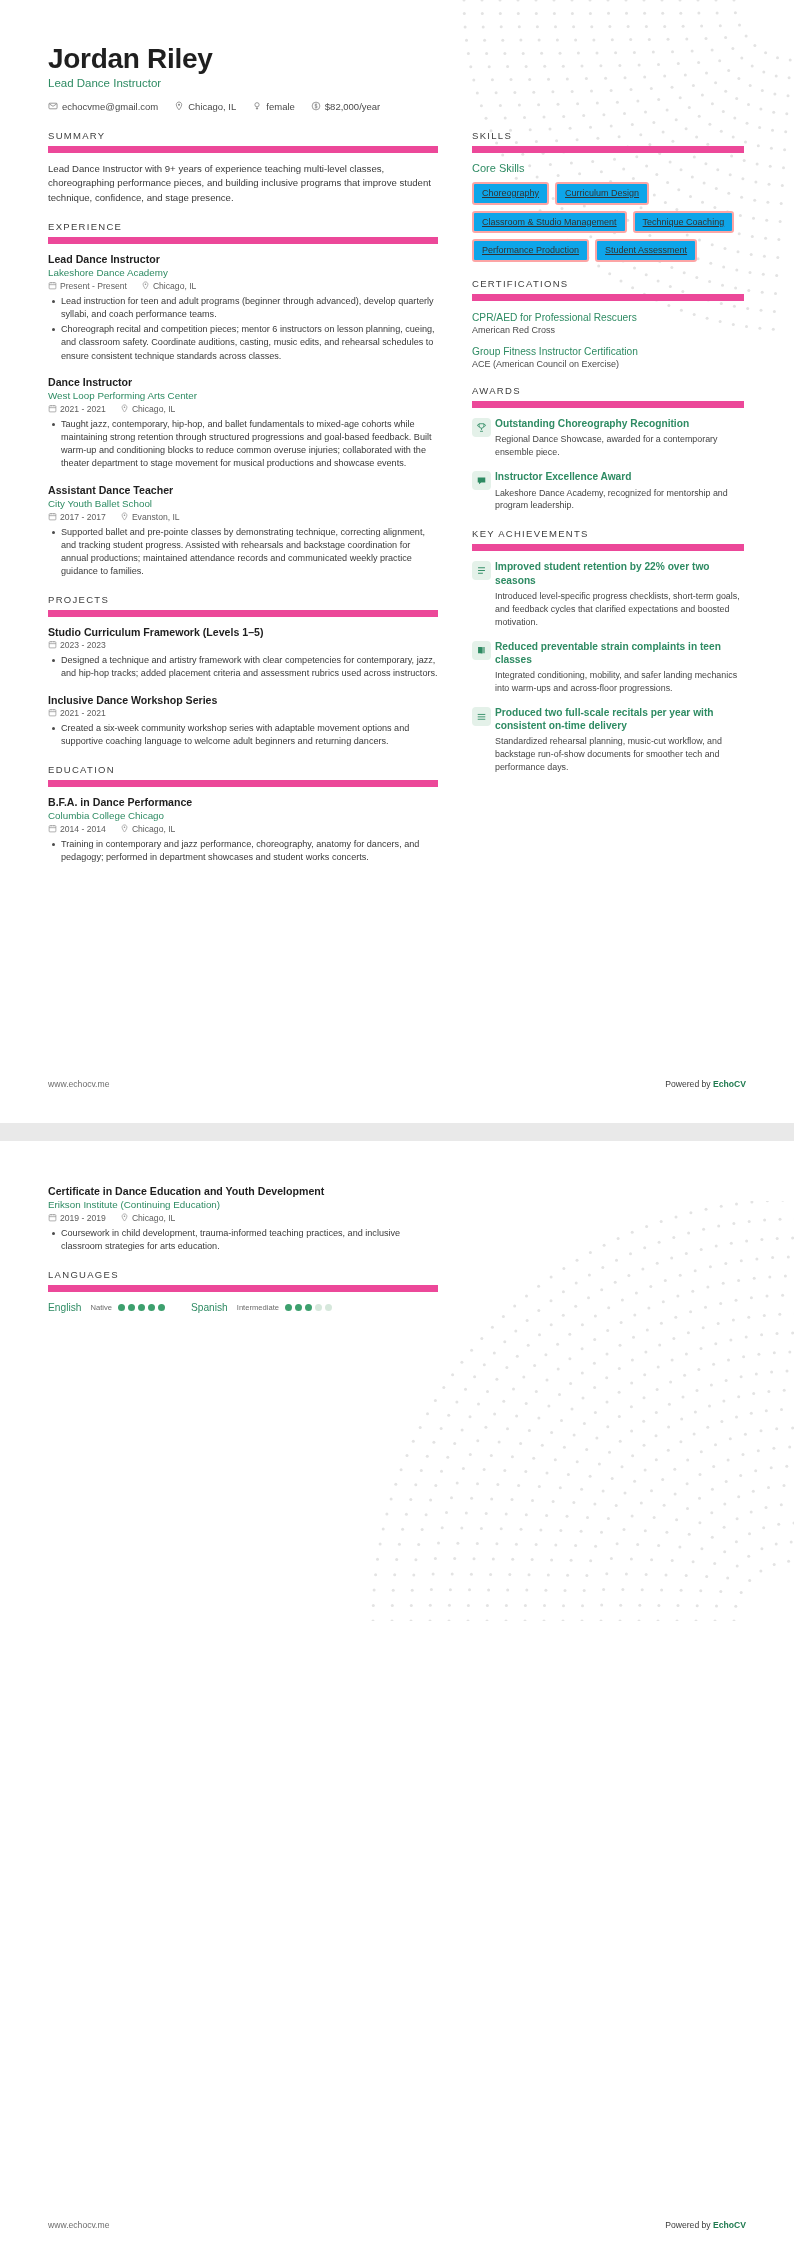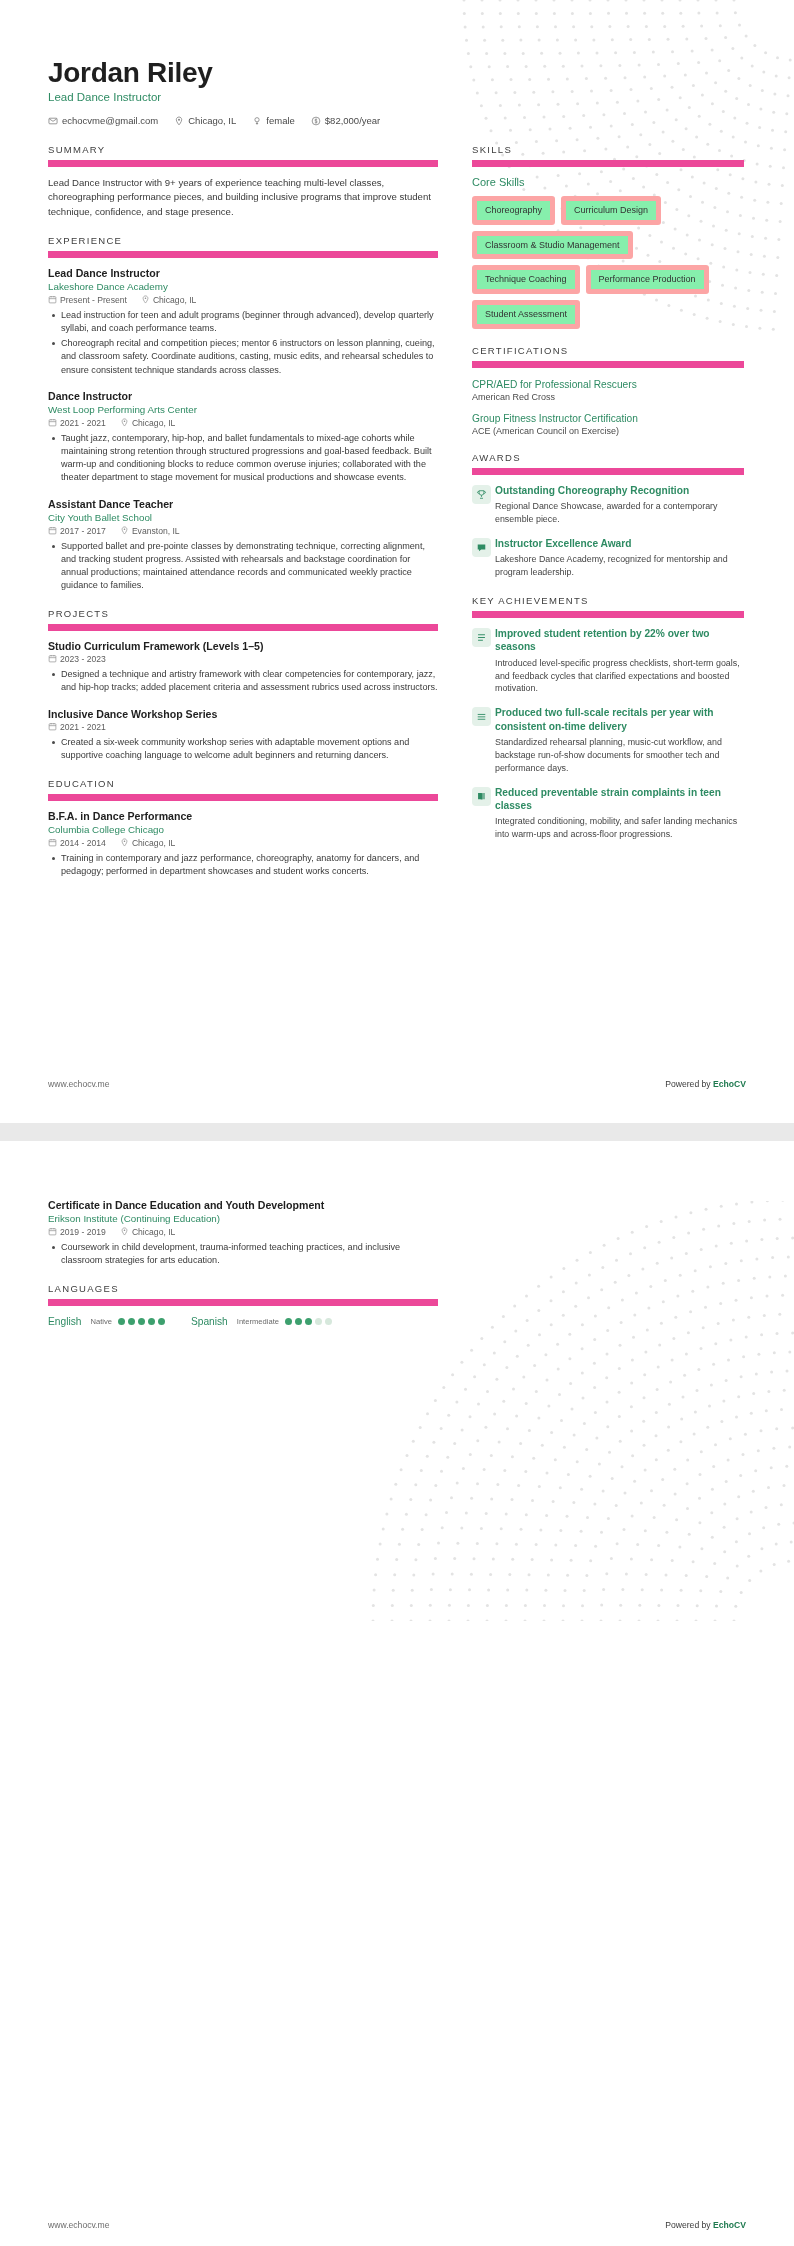--- a/index.html
+++ b/index.html
@@ -23,21 +23,21 @@
   .dots {
     position: absolute;
     pointer-events: none;
     z-index: 0;
   }
   .dots svg { display: block; }
 
   .content {
     position: relative;
     z-index: 2;
-    padding: 58px 48px 0 48px;
+    padding: 44px 48px 0 48px;
   }
 
   
   .name {
     font-size: 28px;
     font-weight: bold;
     color: #1f1f1f;
     letter-spacing: -0.3px;
     margin: 0 0 2px 0;
     line-height: 1.1;
@@ -51,21 +51,21 @@
     display: flex;
     flex-wrap: wrap;
     align-items: center;
     gap: 0;
     font-size: 9.5px;
     color: #4a4a4a;
     padding-bottom: 12px;
   }
   .contact-item {
     display: flex;
-    align-items: flex-end;
+    align-items: flex-start;
     gap: 4px;
     margin-right: 16px;
     white-space: nowrap;
   }
   .contact-item .ic { color: #7a7a7a; display: inline-flex; }
 
   
   .cols {
     display: flex;
     gap: 34px;
@@ -146,27 +146,28 @@
   }
 
   
   .skill-group-title {
     font-size: 11px;
     color: #2e8b63;
     margin: 2px 0 8px 0;
   }
   .chips { display: flex; flex-wrap: wrap; gap: 6px; }
   .chip {
-    border: 5px solid #fca5a5;
+    border: 2px solid #fca5a5;
     border-radius: 3px;
     padding: 4px 8px;
     font-size: 9px;
     color: #333;
-    background: #86efac;
+    background: #0ea5e9;
     line-height: 1.2;
+    text-decoration: underline;
   }
 
   
   .cert { margin-bottom: 9px; margin-top: 11px; }
   .cert-name { font-size: 10.2px; color: #2e8b63; margin-bottom: 2px; }
   .cert-issuer { font-size: 9px; color: #4a4a4a; }
 
   
   .item-ico {
     display: flex;
@@ -880,38 +881,38 @@
               </svg>
           </span>
           <span class="item-ico-body">
             <span class="item-head" style="display:block;">Improved student retention by 22% over two seasons</span>
             <span class="item-desc" style="display:block;">Introduced level-specific progress checklists, short-term goals, and feedback cycles that clarified expectations and boosted motivation.</span>
           </span>
         </div>
         <div class="item-ico">
           <span class="bubble">
             <svg width="11" height="11" viewBox="0 0 16 16">
-                <path d="M2.5 5h11M2.5 8.5h11M2.5 12h11" stroke="#2e8b63" stroke-width="1.3" fill="none"></path>
-              </svg>
-          </span>
-          <span class="item-ico-body">
-            <span class="item-head" style="display:block;">Produced two full-scale recitals per year with consistent on-time delivery</span>
-            <span class="item-desc" style="display:block;">Standardized rehearsal planning, music-cut workflow, and backstage run-of-show documents for smoother tech and performance days.</span>
-          </span>
-        </div>
-        <div class="item-ico">
-          <span class="bubble">
-            <svg width="11" height="11" viewBox="0 0 16 16">
                 <path d="M3 3h4.6c.9 0 1.4.5 1.4 1.3V13c0-.7-.6-1.1-1.4-1.1H3z" fill="#2e8b63"></path>
                 <path d="M13 3H8.4C7.5 3 7 3.5 7 4.3V13c0-.7.6-1.1 1.4-1.1H13z" fill="#2e8b63" opacity="0.6"></path>
               </svg>
           </span>
           <span class="item-ico-body">
             <span class="item-head" style="display:block;">Reduced preventable strain complaints in teen classes</span>
             <span class="item-desc" style="display:block;">Integrated conditioning, mobility, and safer landing mechanics into warm-ups and across-floor progressions.</span>
+          </span>
+        </div>
+        <div class="item-ico">
+          <span class="bubble">
+            <svg width="11" height="11" viewBox="0 0 16 16">
+                <path d="M2.5 5h11M2.5 8.5h11M2.5 12h11" stroke="#2e8b63" stroke-width="1.3" fill="none"></path>
+              </svg>
+          </span>
+          <span class="item-ico-body">
+            <span class="item-head" style="display:block;">Produced two full-scale recitals per year with consistent on-time delivery</span>
+            <span class="item-desc" style="display:block;">Standardized rehearsal planning, music-cut workflow, and backstage run-of-show documents for smoother tech and performance days.</span>
           </span>
         </div>
 
       </div>
     </div>
   </div>
 
   <div class="footer">
     <span>www.echocv.me</span>
     <span class="brand"><span>Powered by </span><b>EchoCV</b></span>

